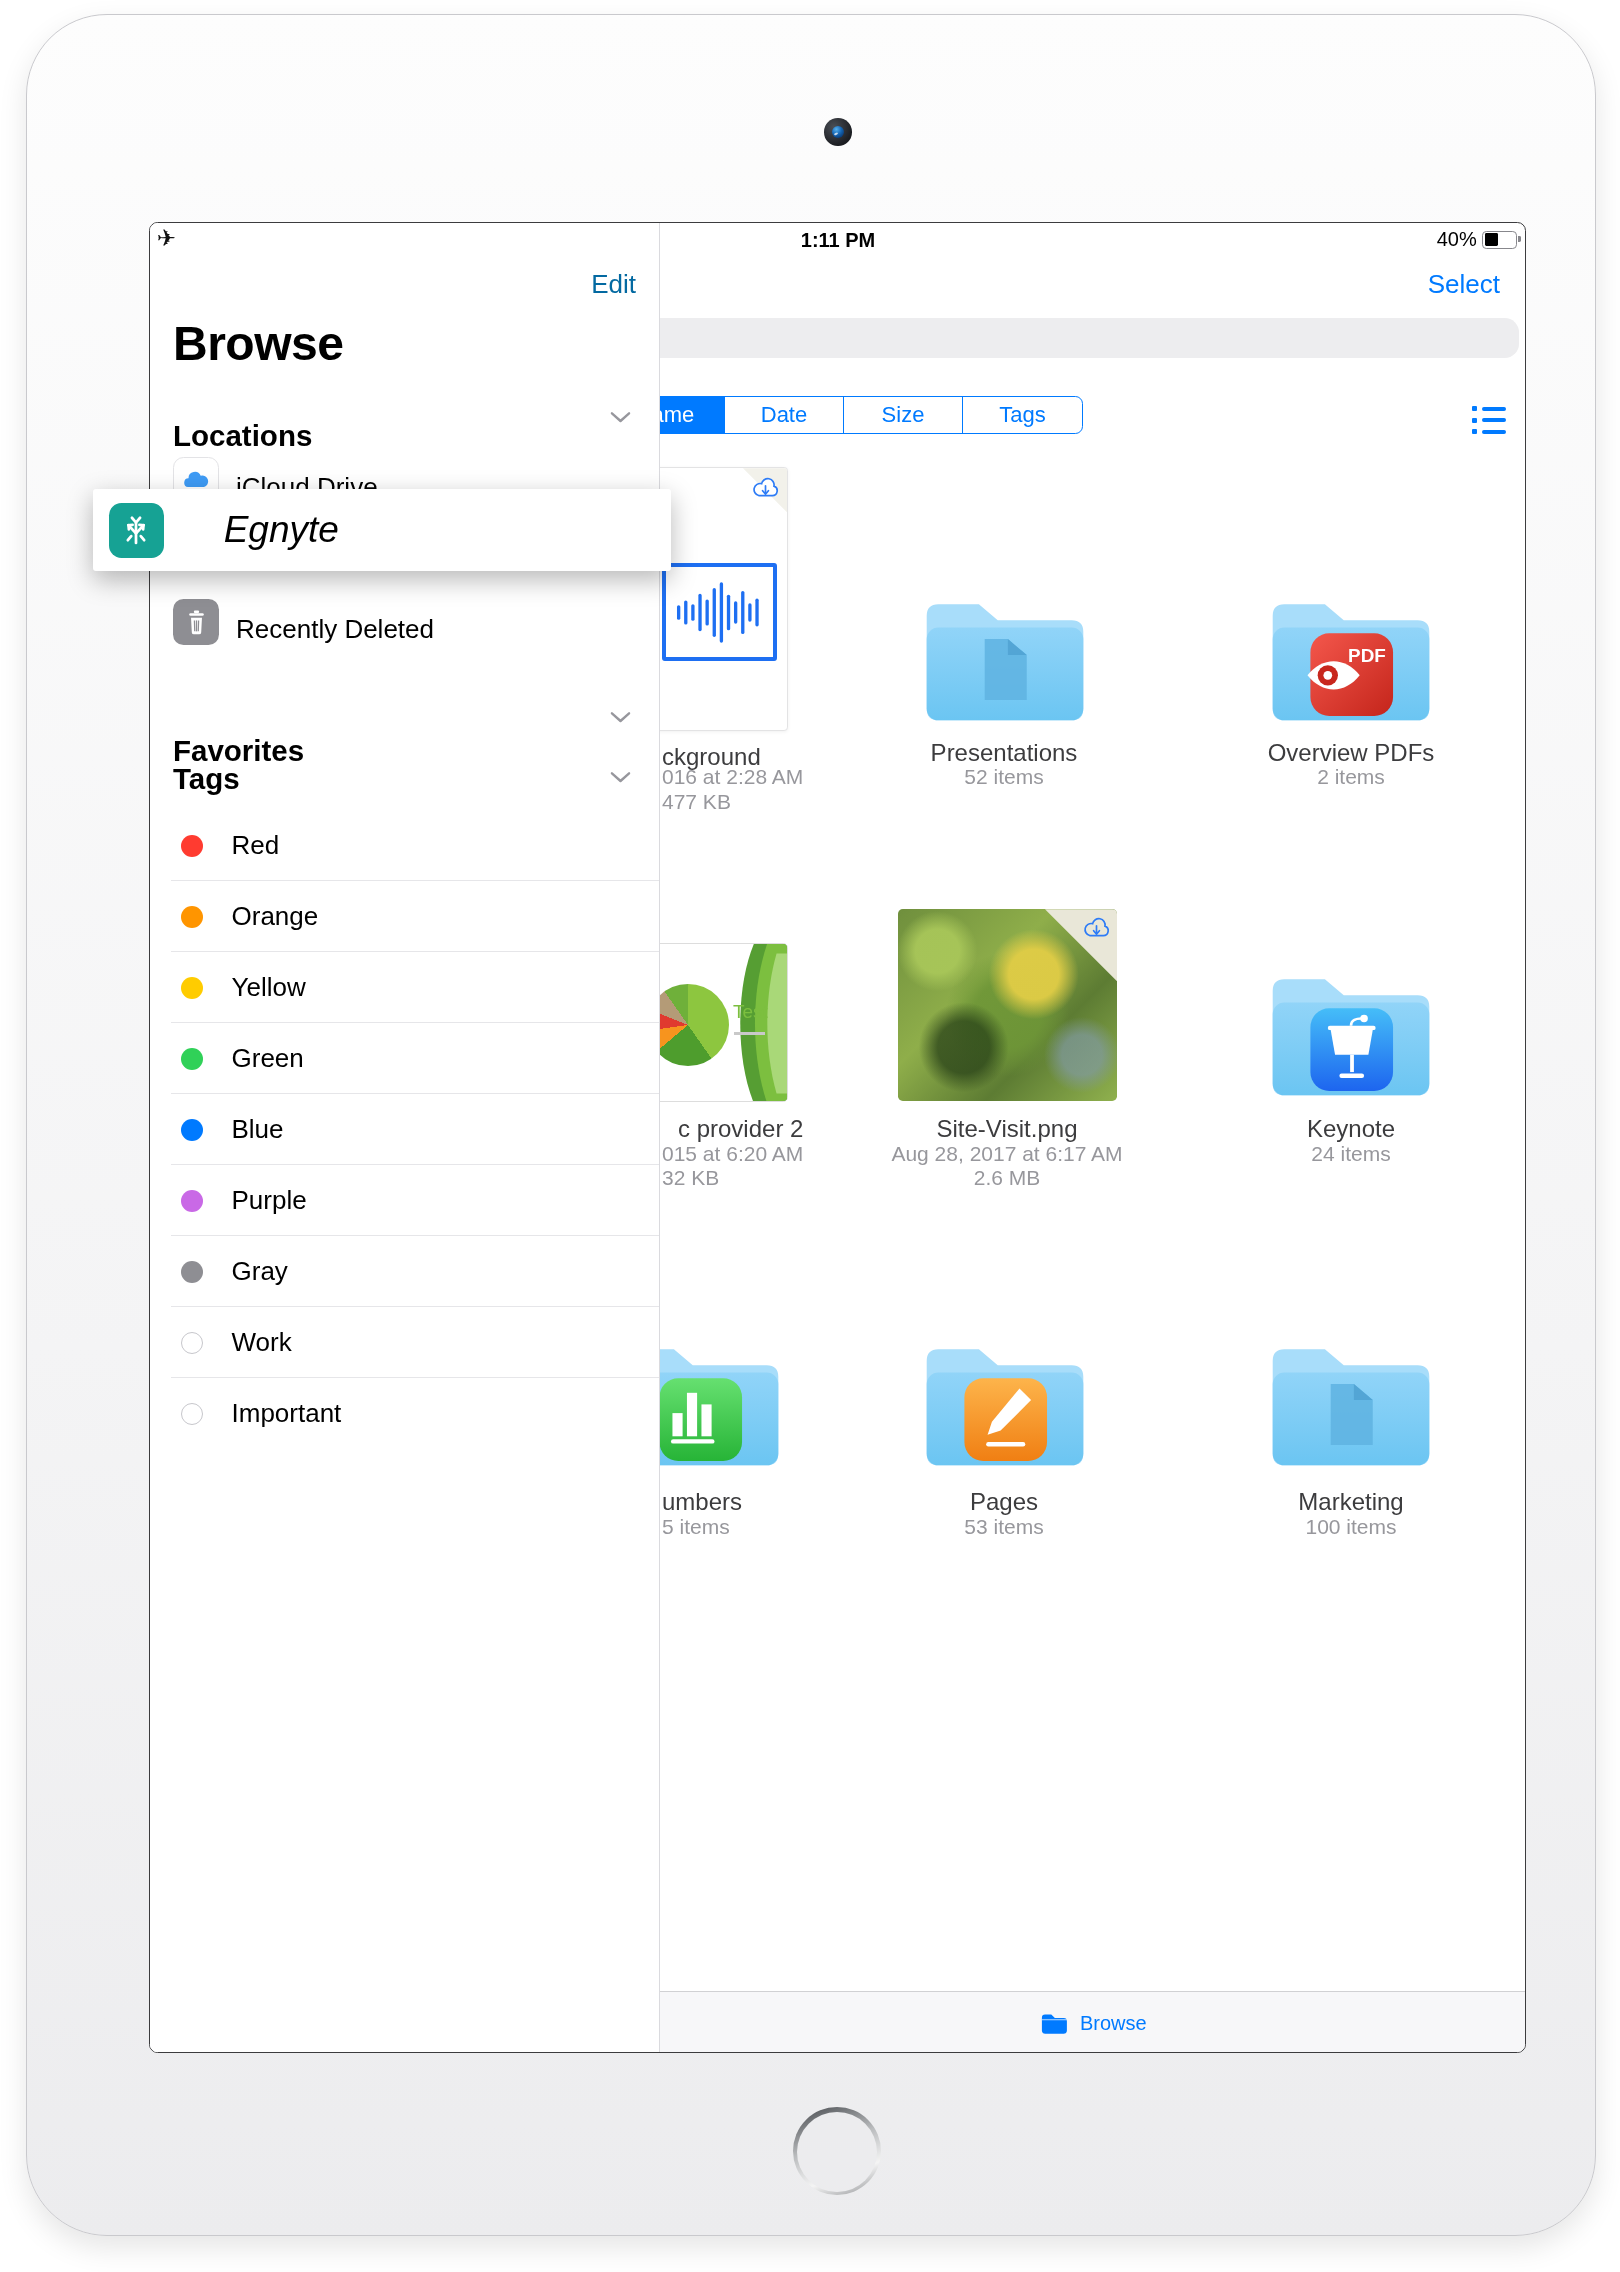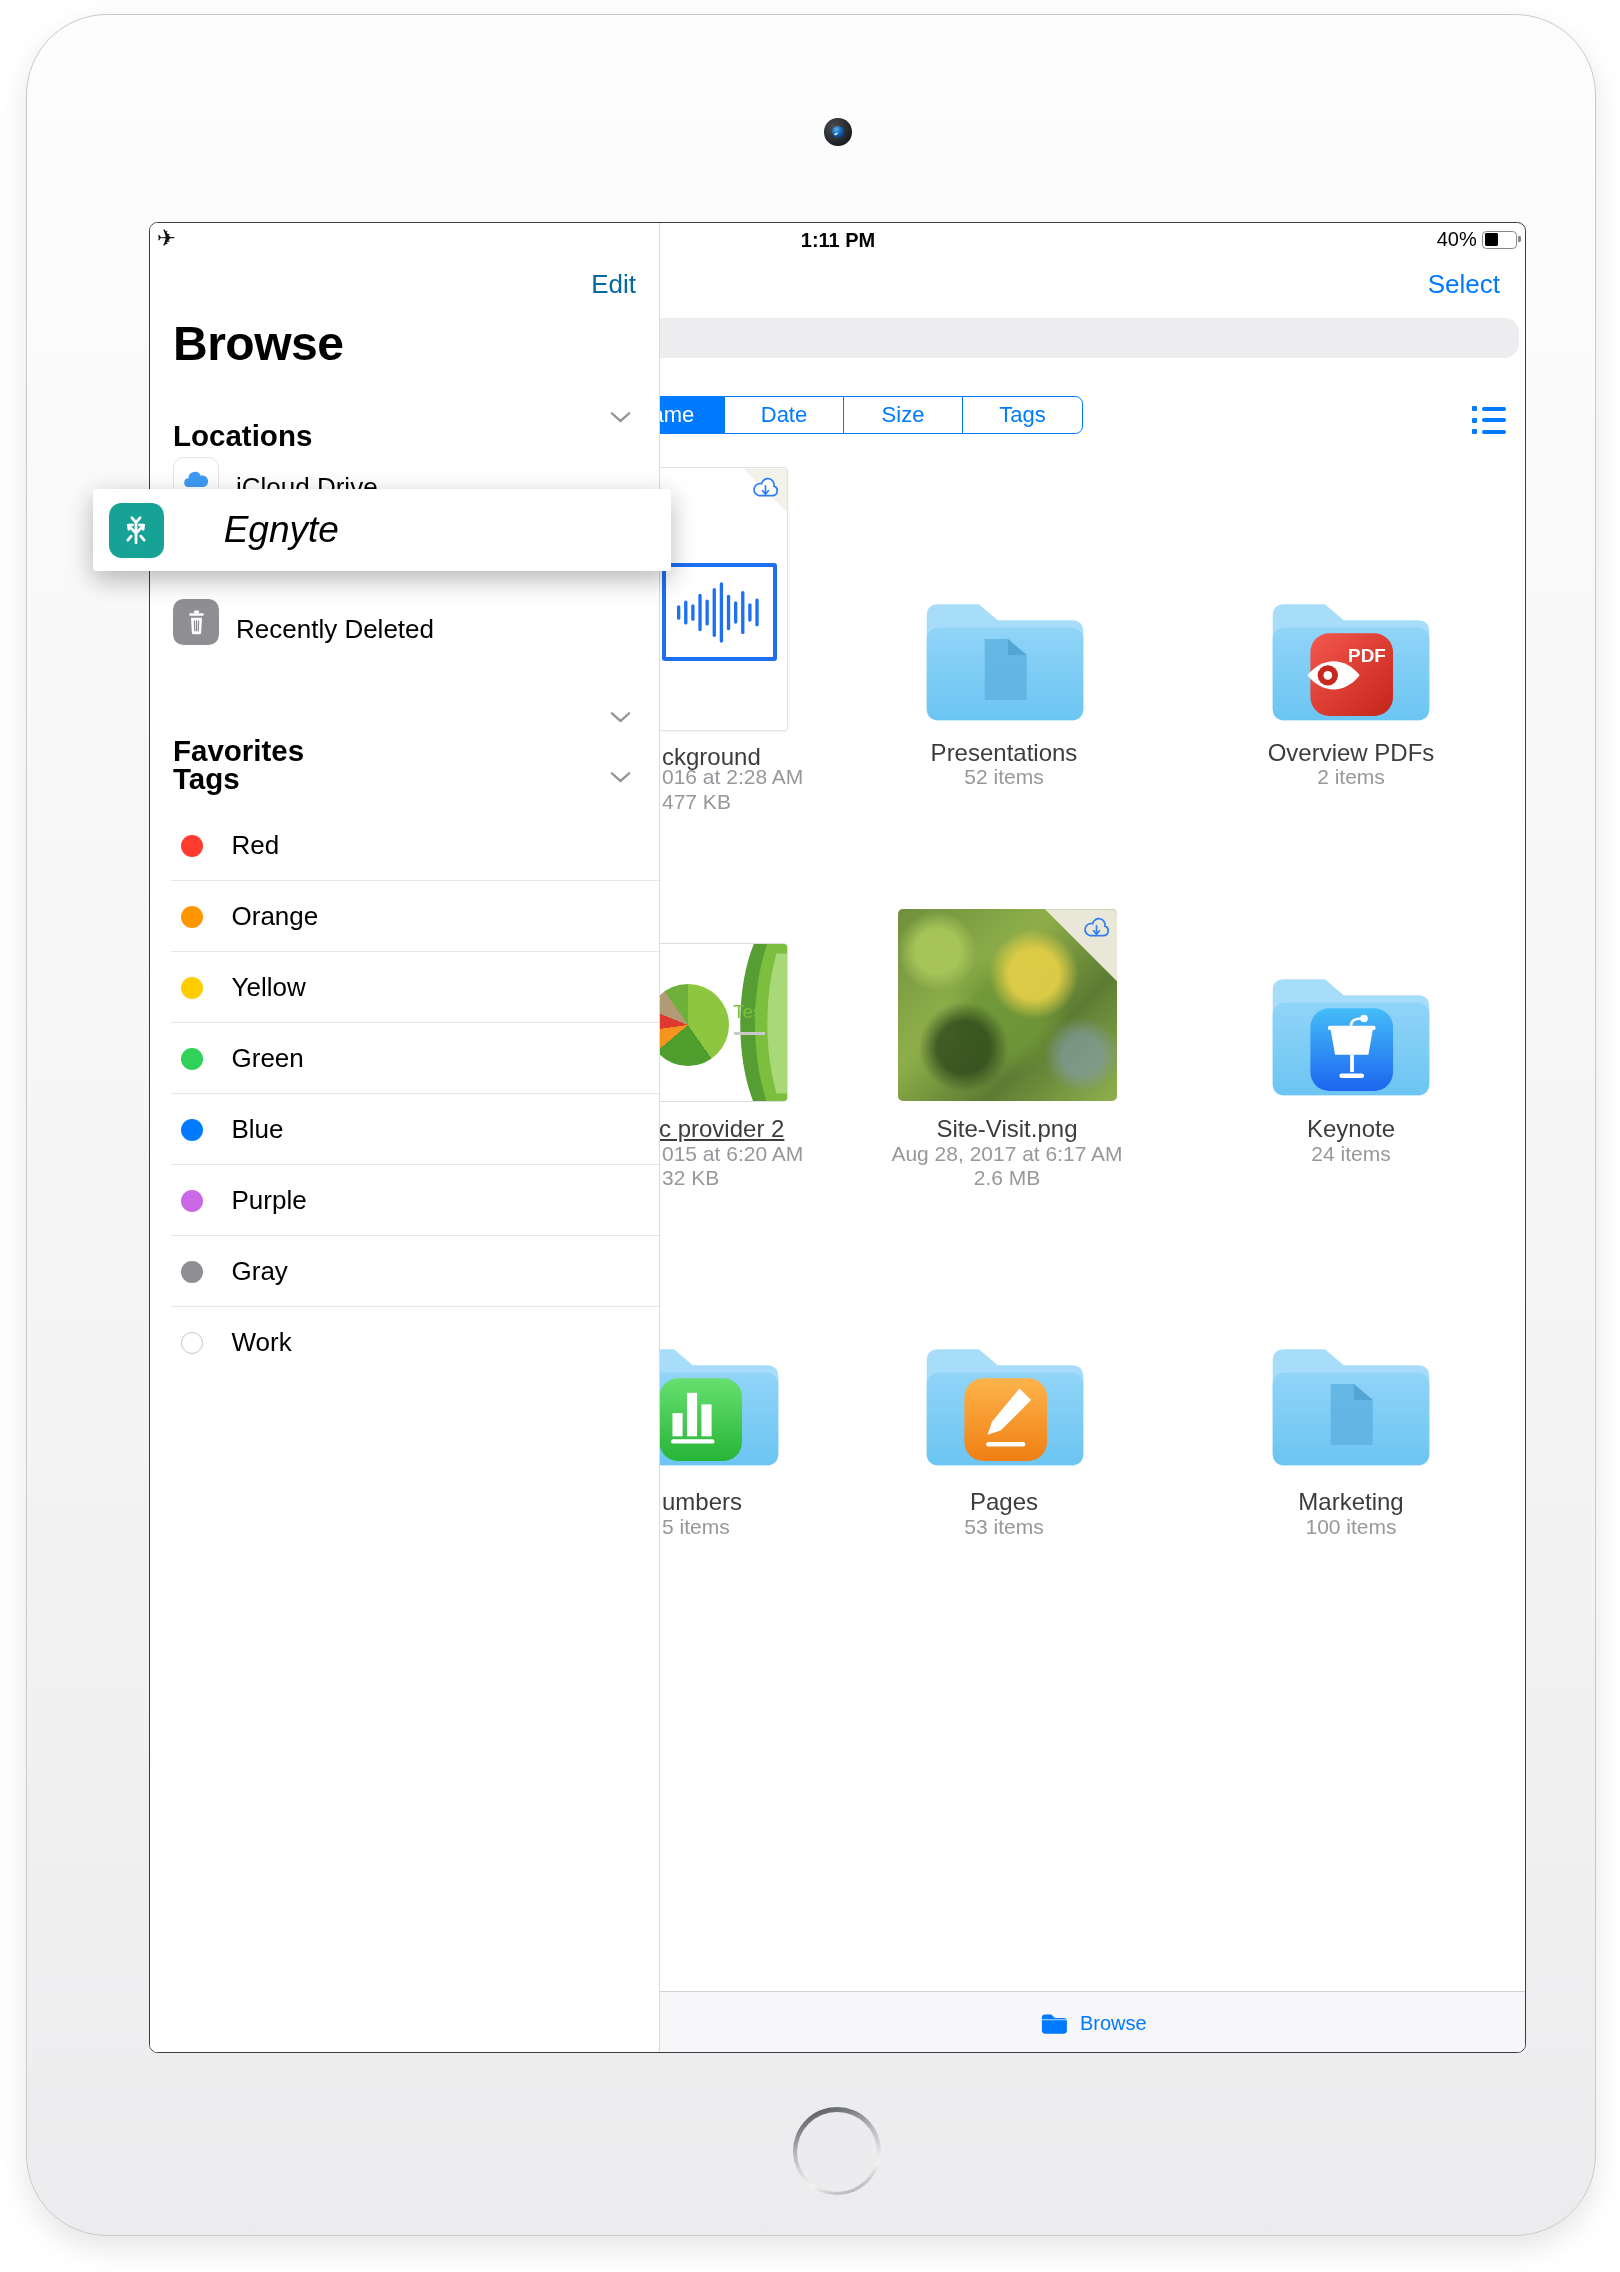--- a/index.html
+++ b/index.html
@@ -231,21 +231,21 @@
         <div id="slide-thumb">
           <svg style="position:absolute;right:0;top:0;" width="149" height="159" viewBox="0 0 314 335">
             <path d="M314 0 H244 C206 92 206 243 244 335 H314 Z" fill="#569e33"></path>
             <path d="M314 0 H272 C238 100 238 235 272 335 H314 Z" fill="#7cbf3f"></path>
             <path d="M314 20 H292 C266 110 266 225 292 315 H314 Z" fill="#a9d878"></path>
           </svg>
           <div class="pie"></div>
           <div class="slide-text">Test</div>
           <div class="slide-sub"></div>
         </div>
-        <div class="tile-label" style="left:509px;top:892px;text-decoration:underline;">c provider 2</div>
+        <div class="tile-label" style="left:528px;top:892px;">c provider 2</div>
         <div class="tile-meta" style="left:512px;top:919px;">015 at 6:20 AM</div>
         <div class="tile-meta" style="left:512px;top:943px;">32 KB</div>
 
         <div id="photo-thumb">
           <div class="fold"></div>
           <div class="cloud">
             <svg width="31" height="27.6" viewBox="0 0 64 56">
               <path d="M18 44 H46 a10 10 0 0 0 3.5-19.4 A13 13 0 0 0 24 19.5 A10.5 10.5 0 0 0 18 44 Z" fill="none" stroke="#2e7cf6" stroke-width="3.5"></path>
               <line x1="32" y1="24" x2="32" y2="40" stroke="#2e7cf6" stroke-width="3.5" stroke-linecap="round"></line>
               <path d="M26 34 L32 41 L38 34" fill="none" stroke="#2e7cf6" stroke-width="3.5" stroke-linecap="round" stroke-linejoin="round"></path>
@@ -404,20 +404,24 @@
             </div>
             <div class="tag-row">
               <span class="dot" style="background: rgb(142, 142, 147);"></span>
               <span class="lbl">Gray</span>
               <div class="sep"></div>
             </div>
             <div class="tag-row">
               <span class="dot outline" style="border-color: rgb(199, 199, 204);"></span>
               <span class="lbl">Work</span>
               <div class="sep"></div>
+            </div>
+            <div class="tag-row">
+              <span class="dot outline" style="border-color: rgb(199, 199, 204);"></span>
+              <span class="lbl">Important</span>
             </div>
           </div>
       </div>
 
       <div class="statusbar-time">1:11 PM</div>
       <div class="statusbar-right">
         <span class="batt-pct">40%</span>
         <span class="batt">
             <span class="fill"></span>
             <span class="nub"></span>

